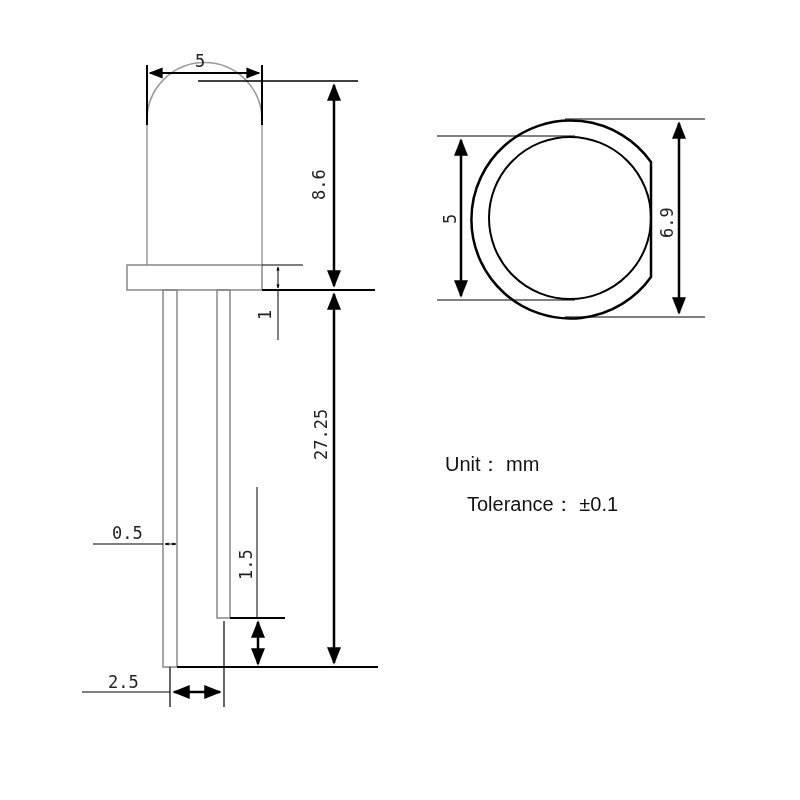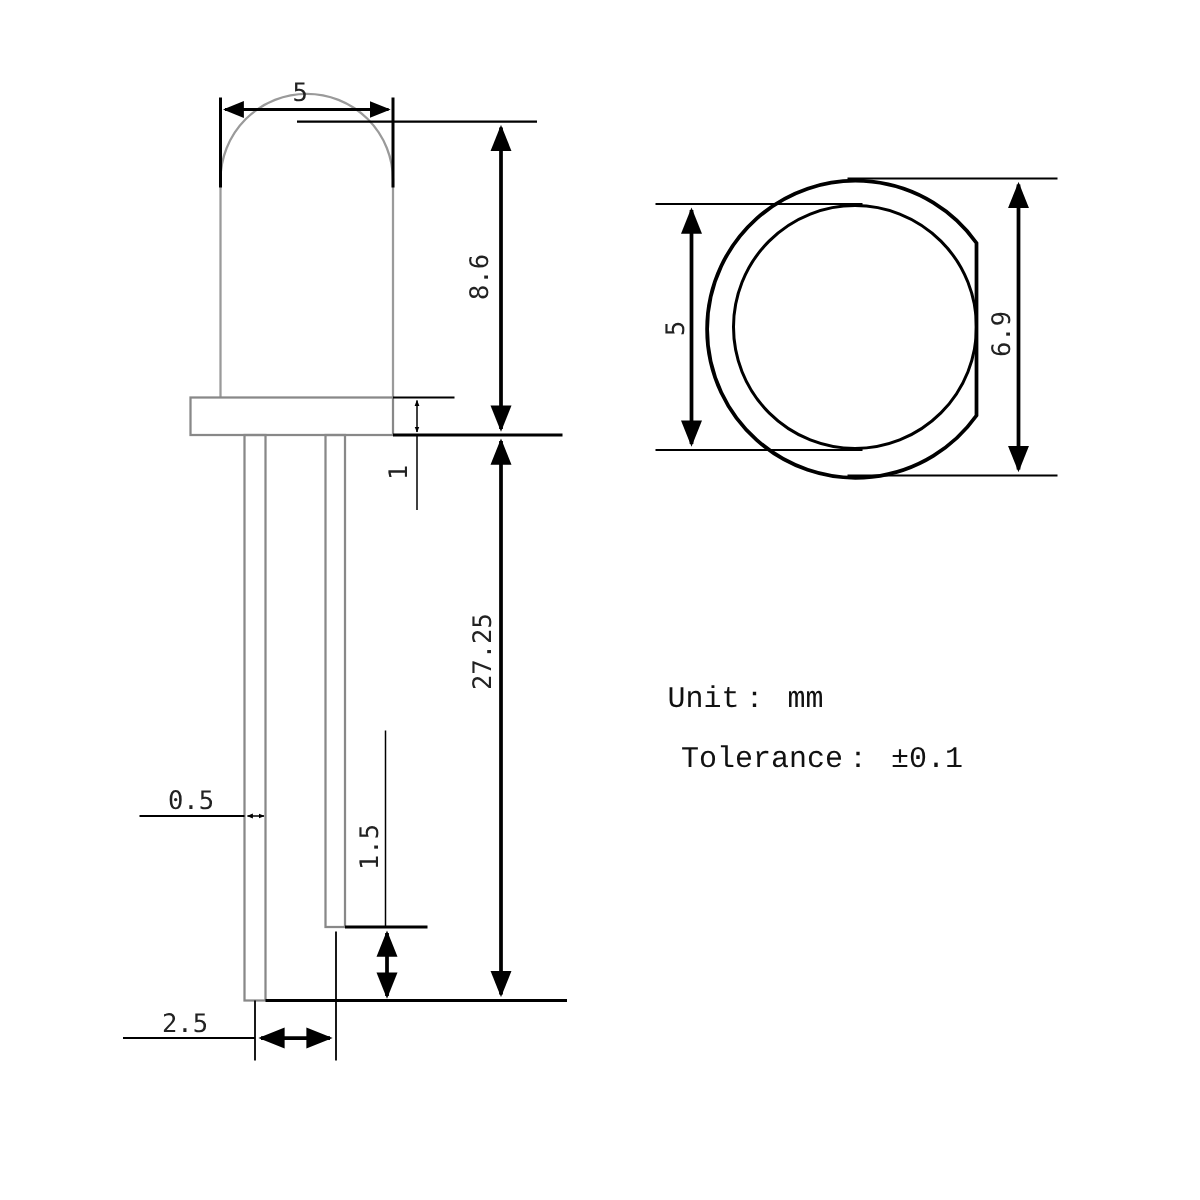--- a/index.html
+++ b/index.html
@@ -1,19 +1,19 @@
 <!DOCTYPE html>
 <html><head>
 <meta charset="utf-8">
 <style>
   html, body { margin:0; padding:0; background:#ffffff; }
   body { width:800px; height:800px; position:relative; overflow:hidden; }
   svg { position:absolute; left:0; top:0; }
   .dim { font-family:"DejaVu Sans Mono", "Liberation Mono", monospace; font-size:17px; fill:#222; }
-  .note { position:absolute; font-family:Liberation Mono, monospace; font-size:20px; color:#111; white-space:nowrap; }
+  .note { position:absolute; font-family:Liberation Sans, sans-serif; font-size:20px; color:#111; white-space:nowrap; }
 </style>
 </head>
 <body>
 
 <svg width="800" height="800" viewBox="0 0 800 800">
   <defs>
     <marker id="arr" viewBox="0 0 10 10" refX="9" refY="5" markerWidth="7" markerHeight="7" orient="auto-start-reverse">
       <path d="M0,1 L10,5 L0,9 z" fill="#000"></path>
     </marker>
     <marker id="arrs" viewBox="0 0 10 10" refX="9" refY="5" markerWidth="4" markerHeight="4" orient="auto-start-reverse">
@@ -89,13 +89,13 @@
     <text class="dim" transform="translate(456,224) rotate(-90)">5</text>
 
     <line x1="565" y1="119" x2="705" y2="119" stroke="#000" stroke-width="1.2"></line>
     <line x1="565" y1="317" x2="705" y2="317" stroke="#000" stroke-width="1.2"></line>
     <line x1="679" y1="123" x2="679" y2="313" stroke="#000" stroke-width="2.5" marker-start="url(#arr)" marker-end="url(#arr)"></line>
     <text class="dim" transform="translate(673,238) rotate(-90)">6.9</text>
   </g>
 </svg>
 
 <div class="note" style="left:445px; top:451px;">Unit： mm</div>
-<div class="note" style="left:454px; top:491px;">Tolerance： ±0.1</div>
+<div class="note" style="left:467px; top:491px;">Tolerance： ±0.1</div>
 
 </body></html>

